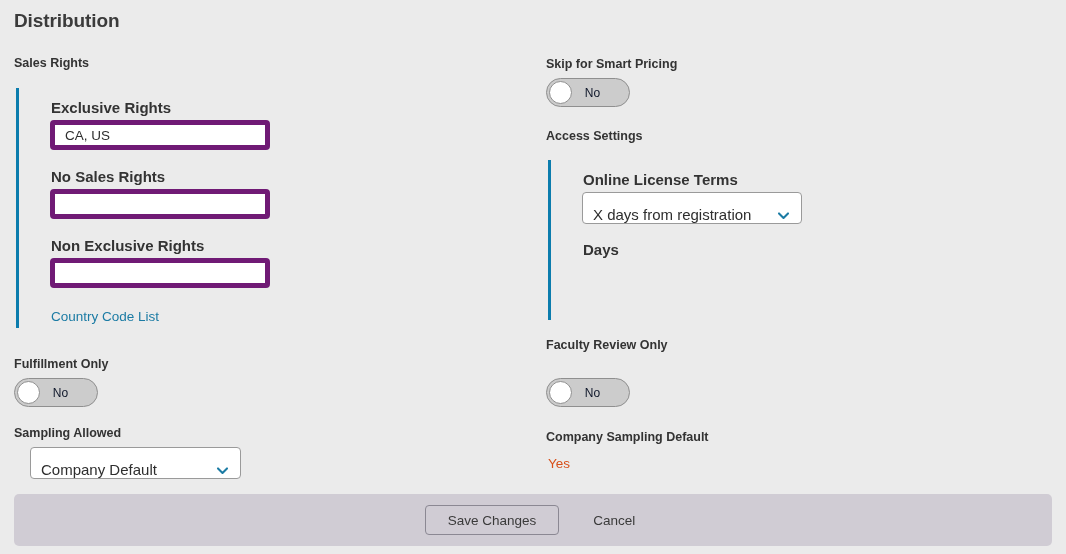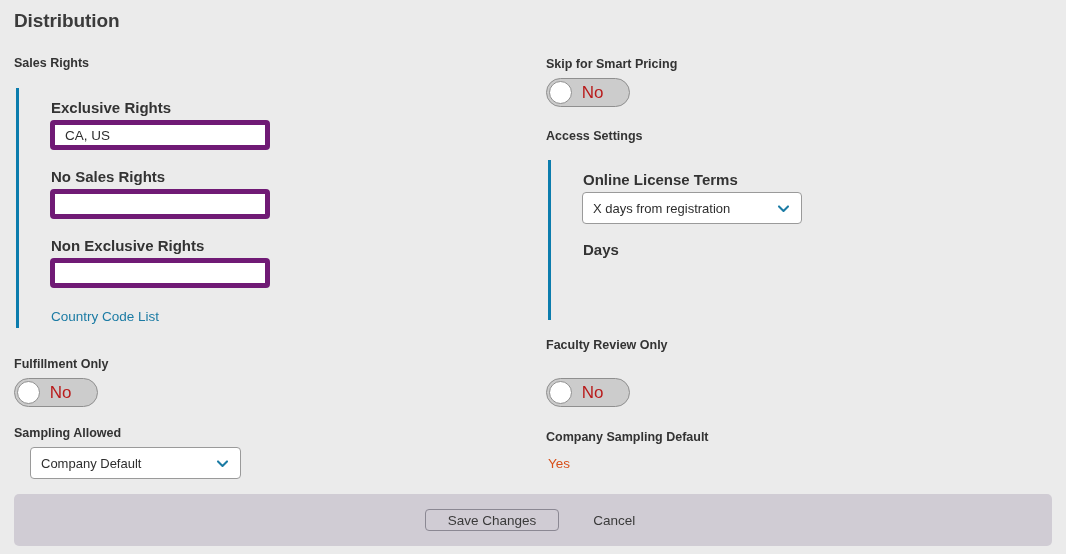--- a/index.html
+++ b/index.html
@@ -66,22 +66,22 @@
   .select-wrap {
     position: relative;
     display: inline-block;
   }
   .select-box {
     background: #ffffff;
     border: 1px solid #9a9a9a;
     border-radius: 4px;
     height: 32px;
     display: flex;
-    align-items: center;
-    font-size: 13px;
+    align-items: flex-end;
+    font-size: 15px;
     color: #2e2e2e;
     padding: 0 10px;
   }
   .select-value { flex: 1; }
   .chev {
     width: 15px;
     height: 15px;
     flex: 0 0 auto;
     margin-left: 8px;
   }
@@ -103,22 +103,22 @@
     height: 23px;
     margin-left: 2px;
     border-radius: 50%;
     background: #ffffff;
     border: 1px solid #8f8f8f;
     flex: 0 0 auto;
   }
   .toggle-text {
     flex: 1;
     text-align: center;
-    font-size: 17px;
-    color: #b91c1c;
+    font-size: 12px;
+    color: #0f172a;
     padding-right: 16px;
   }
 
   
   .link {
     font-size: 13.5px;
     color: #1b7ba4;
     text-decoration: none;
     cursor: pointer;
   }
@@ -139,21 +139,21 @@
     background: #d0ccd4;
     border-radius: 5px;
     display: flex;
     align-items: center;
     justify-content: center;
   }
   .btn-save {
     background: #d0ccd4;
     border: 1px solid #8b8893;
     border-radius: 4px;
-    height: 22px;
+    height: 30px;
     padding: 0 22px;
     font-family: "Liberation Sans", sans-serif;
     font-size: 13.5px;
     color: #3a3a3a;
     cursor: pointer;
   }
   .btn-cancel {
     background: transparent;
     border: none;
     margin-left: 28px;

